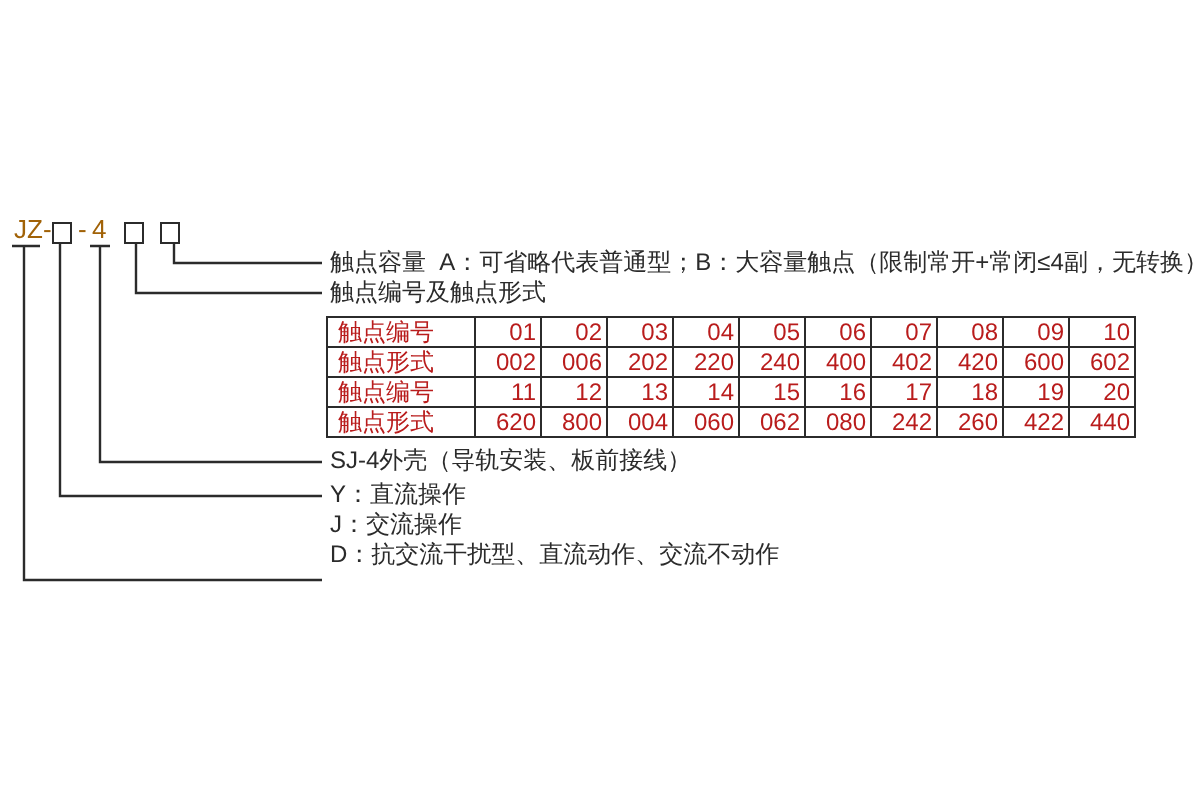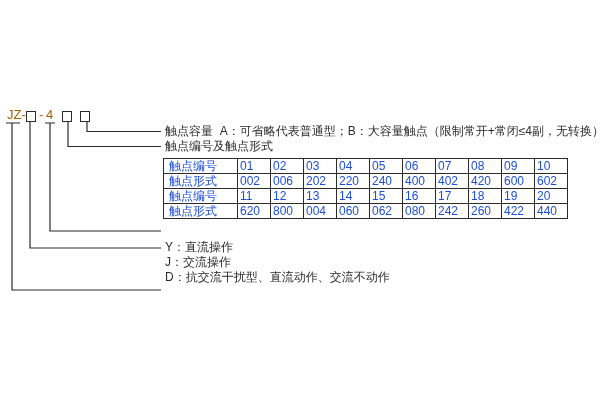--- a/index.html
+++ b/index.html
@@ -40,28 +40,28 @@
     white-space: pre;
     color: #2b2b2b;
   }
   table.contact-table {
     position: absolute;
     left: 163px;
     top: 158px;
     border-collapse: collapse;
     border: 1.5px solid #2b2b2b;
     font-size: 12px;
-    color: #1d4ed8;
+    color: #b91c1c;
   }
   table.contact-table td {
     border: 1px solid #2b2b2b;
     height: 14px;
     line-height: 13px;
     padding: 0 2px;
-    text-align: left;
+    text-align: right;
     white-space: nowrap;
   }
   table.contact-table td.rowhead {
     width: 66px;
     text-align: left;
     padding-left: 5px;
   }
   table.contact-table td.num { width: 28px; }
 </style>
 </head>
@@ -86,20 +86,21 @@
 
   <span class="model-part" style="left:7px; top:108px;">JZ-</span>
   <span class="mbox" style="left:26px;"></span>
   <span class="model-part" style="left:39px; top:108px;">-</span>
   <span class="model-part" style="left:46px; top:108px;">4</span>
   <span class="mbox" style="left:62px;"></span>
   <span class="mbox" style="left:80px;"></span>
 
   <div class="ann" style="top:125px;">触点容量  A：可省略代表普通型；B：大容量触点（限制常开+常闭≤4副，无转换）</div>
   <div class="ann" style="top:140px;">触点编号及触点形式</div>
+  <div class="ann" style="top:224px;">SJ-4外壳（导轨安装、板前接线）</div>
   <div class="ann" style="top:241px;">Y：直流操作</div>
   <div class="ann" style="top:256px;">J：交流操作</div>
   <div class="ann" style="top:271px;">D：抗交流干扰型、直流动作、交流不动作</div>
 
   <table class="contact-table">
     <tbody>
       <tr>
         <td class="rowhead">触点编号</td>
         <td class="num">01</td>
         <td class="num">02</td>

